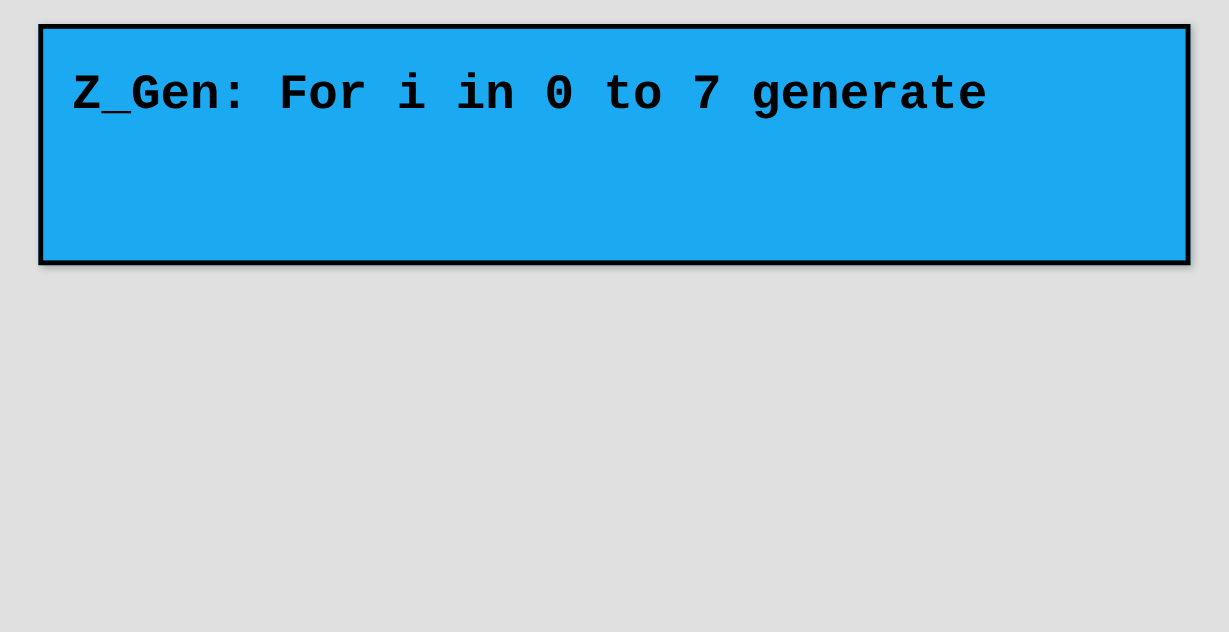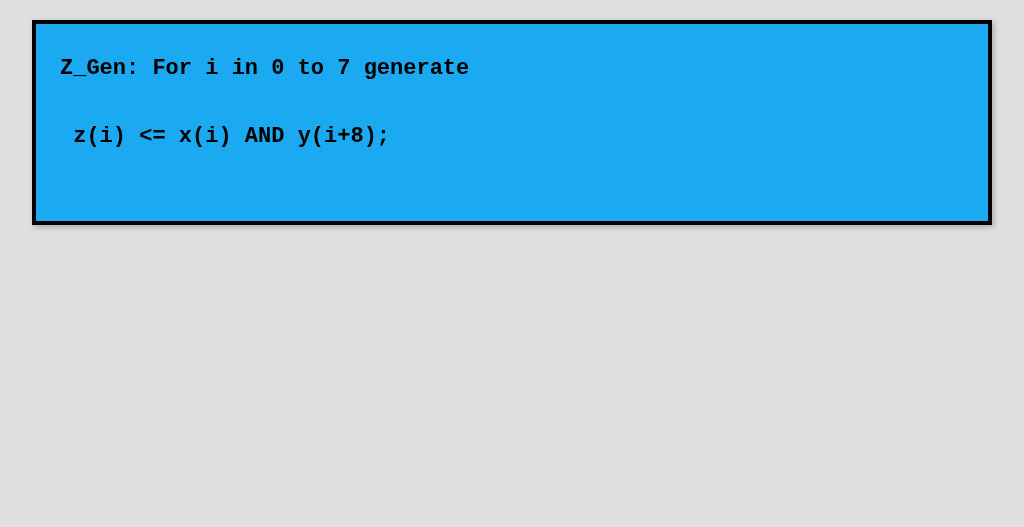--- a/index.html
+++ b/index.html
@@ -18,32 +18,31 @@
       padding-top: 20px;
     }
     .code-box {
       width: 960px;
       background: #1ba9f1;
       border: 4px solid #000;
       padding: 32px 24px 28px 24px;
       box-shadow: 2px 2px 6px rgba(0,0,0,0.25);
     }
     .code-line {
-      font-size: 22px;
+      font-size: 41px;
       font-weight: bold;
       color: #000;
       line-height: 1.2;
       white-space: pre;
       font-family: "Courier New", Courier, monospace;
     }
     .code-line.blank {
       height: 42px;
     }
   </style>
 </head>
 <body>
 
 <div class="code-box">
   <div class="code-line">Z_Gen: For i in 0 to 7 generate</div>
   <div class="code-line blank"></div>
-  <div class="code-line"> z(i) &lt;= x(i) AND y(i+8);</div>
   <div class="code-line blank"></div>
 </div>
 
 </body></html>

